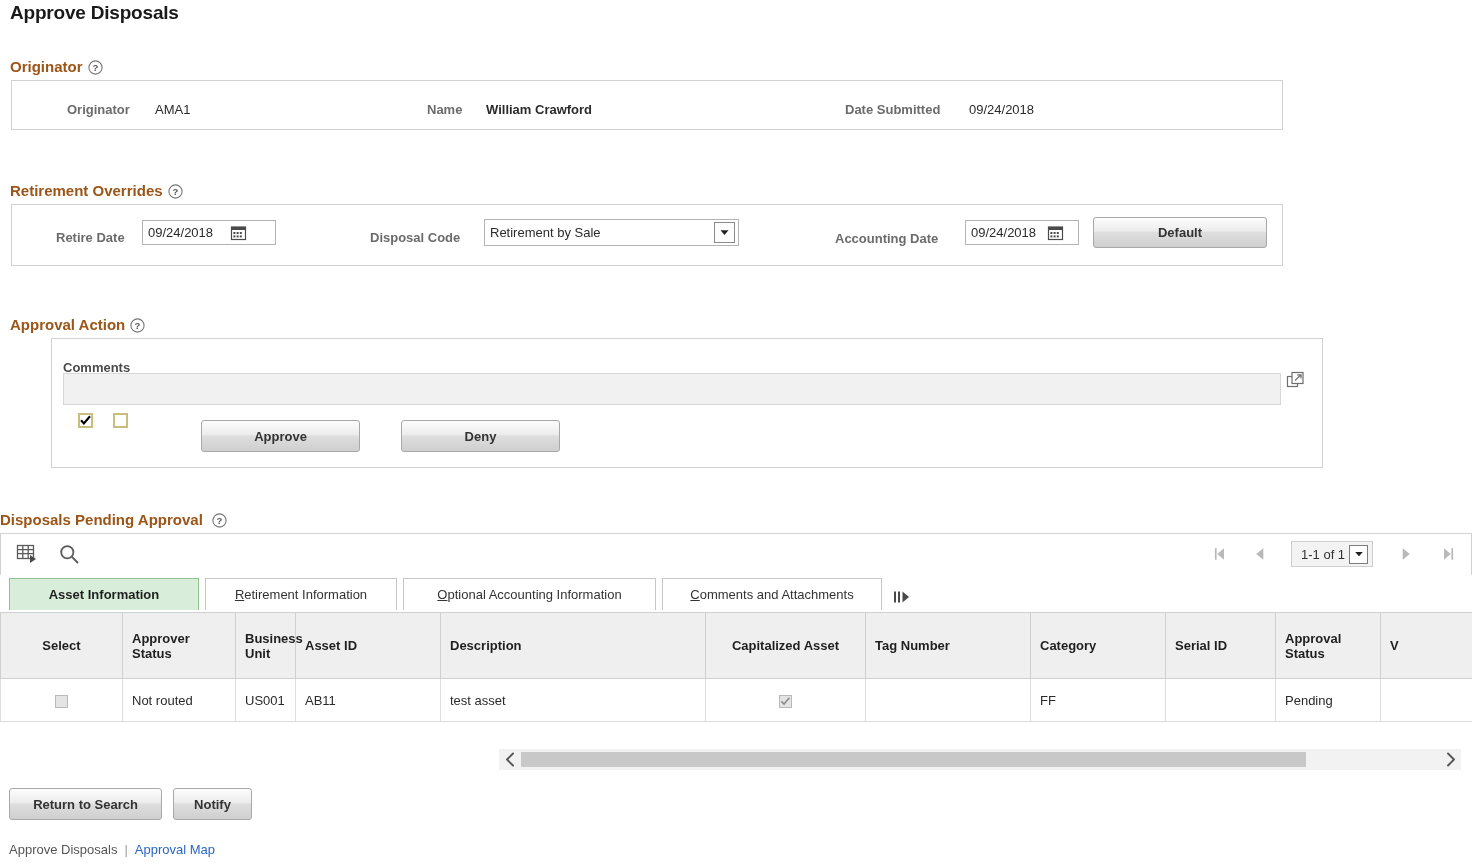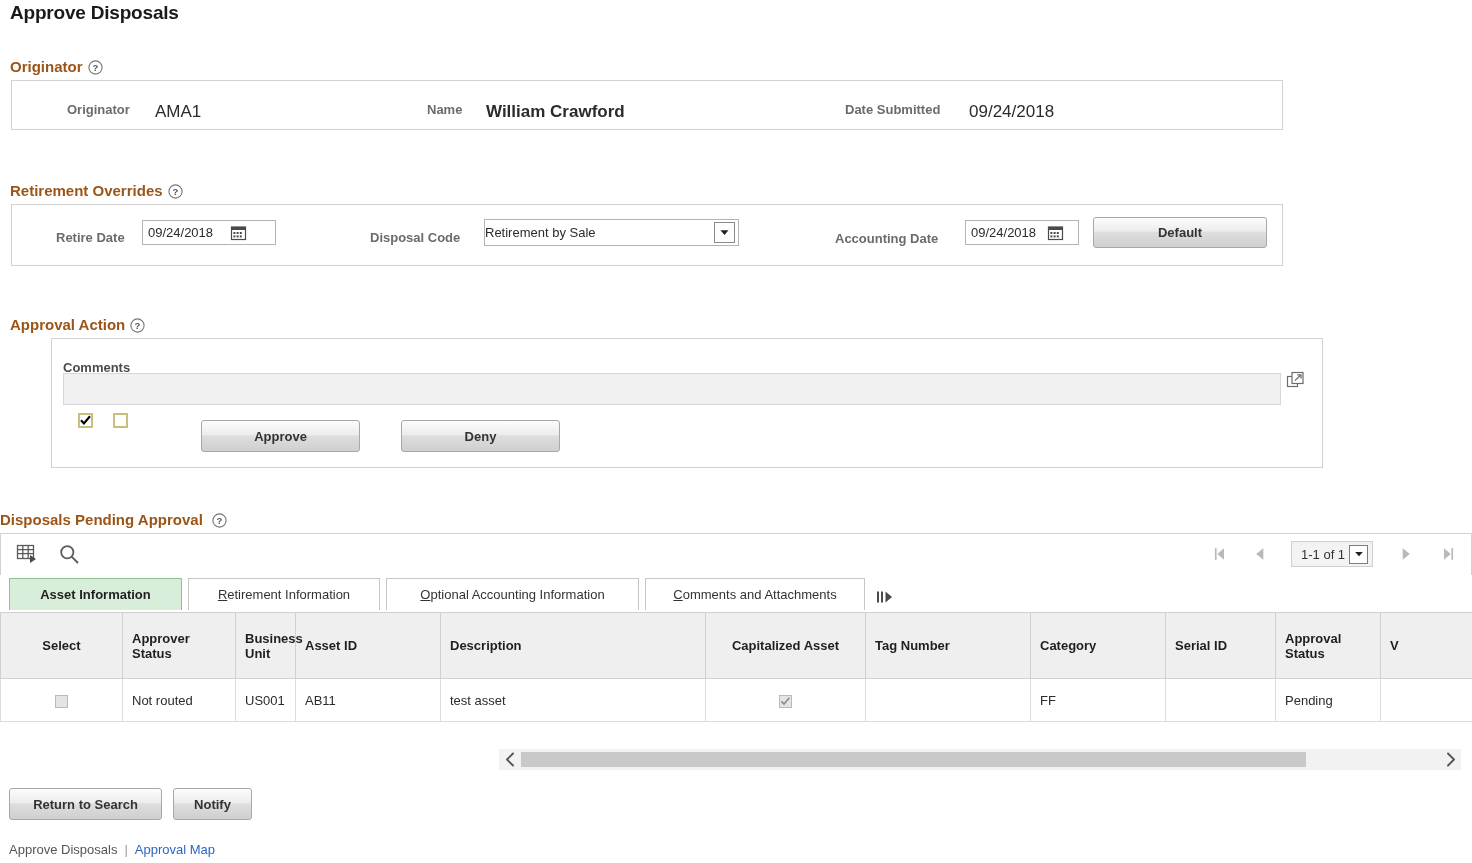--- a/index.html
+++ b/index.html
@@ -41,21 +41,21 @@
     background: #ffffff;
   }
 
   .fld-label {
     position: absolute;
     color: #6b6b6b; font-weight: bold; font-size: 13px;
     white-space: nowrap;
   }
   .fld-value {
     position: absolute;
-    color: #2b2b2b; font-size: 17px; white-space: nowrap;
+    color: #2b2b2b; font-size: 13px; white-space: nowrap;
   }
 
   
   .dateinput {
     position: absolute;
     height: 25px;
     border: 1px solid #b4b4b4;
     background: #ffffff;
     display: flex; align-items: center;
     padding: 0 2px 0 5px;
@@ -69,20 +69,21 @@
   .cal-icon { width: 17px; height: 17px; margin-left: 4px; flex: 0 0 auto; }
   .cal-icon svg { display: block; }
 
   
   .pssel {
     position: absolute;
     height: 27px;
     border: 1px solid #b4b4b4;
     background: #ffffff;
     display: flex; align-items: center;
+    padding-left: 5px;
     font-size: 13px;
   }
   .pssel .selval { flex: 1 1 auto; color: #2b2b2b; white-space: nowrap; overflow: hidden; }
   .pssel .arrowbox {
     width: 21px; height: 21px; margin-right: 3px;
     border: 1px solid #8a8a8a; background: #fdfdfd;
     display: flex; align-items: center; justify-content: center;
     flex: 0 0 auto;
   }
   .arrowbox svg { display: block; }
@@ -384,21 +385,21 @@
       <span class="pg-arrow" style="margin-left:20px;">
         <svg width="16" height="16" viewBox="0 0 16 16">
             <path d="M4 2.2 L10.7 8 L4 13.8 Z" fill="#b9b9b9"></path>
             <rect x="11.4" y="2.2" width="1.7" height="11.6" fill="#b9b9b9"></rect>
           </svg>
       </span>
     </div>
   </div>
 
   <div class="tabs" style="left:9px; top:578px;">
-    <div class="ptab active" style="width:173px;">
+    <div class="ptab active" style="width:190px;">
       <span>Asset Information</span>
     </div>
     <div class="ptab" style="width:192px;">
       <span class="ul">R</span>
         <span>etirement Information</span>
     </div>
     <div class="ptab" style="width:253px;">
       <span class="ul">O</span>
         <span>ptional Accounting Information</span>
     </div>

